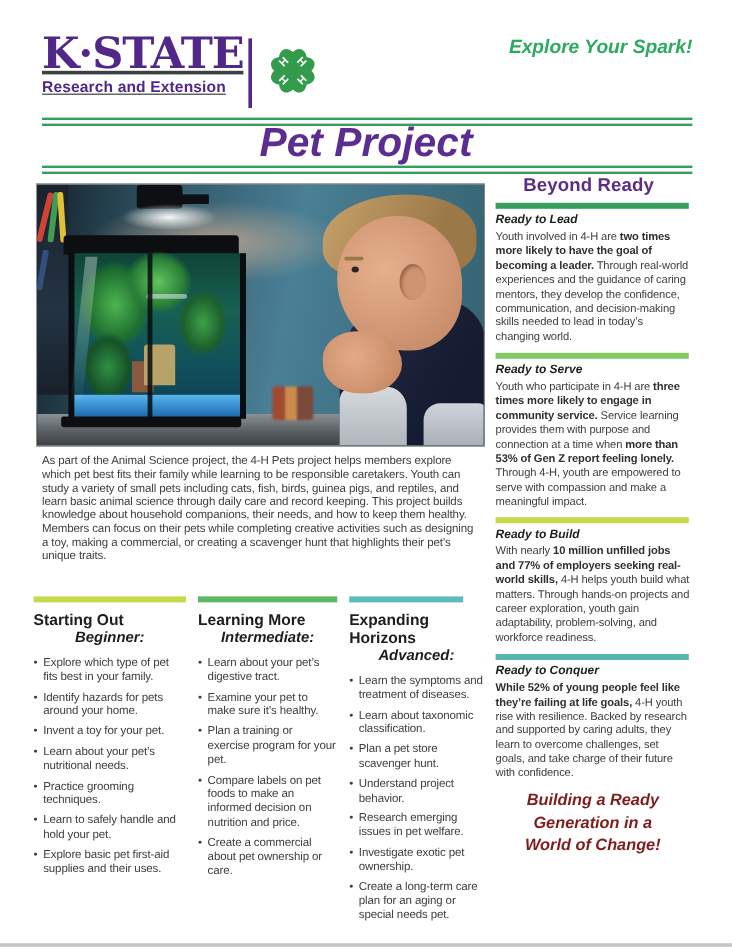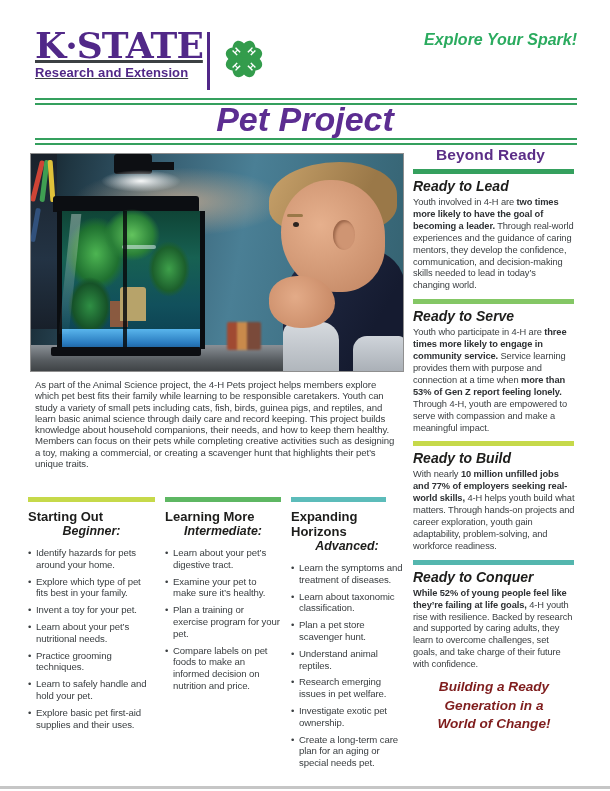--- a/index.html
+++ b/index.html
@@ -69,21 +69,21 @@
   .c-title{margin-top:7px;font-size:13px;line-height:15px;font-weight:bold;color:#1d1d1b;}
   .c-level{text-align:center;font-size:12.4px;line-height:15px;font-weight:bold;font-style:italic;color:#1d1d1b;}
   .c-list{margin:8px 0 0;padding:0;list-style:none;}
   .c-list li{position:relative;padding-left:8px;font-size:9.6px;line-height:11.8px;letter-spacing:-.1px;margin-bottom:5px;color:#3c4043;}
   .c-list li::before{content:"\2022";position:absolute;left:0;top:0;font-size:9.6px;color:#3c4043;}
   
   .sidebar{position:absolute;left:405px;top:146px;width:171px;}
   .sb-title{text-align:center;font-size:15.5px;font-weight:bold;color:#5b2d87;letter-spacing:.1px;}
   .sb-sections{margin-top:5px;}
   .s-bar{height:5px;width:161px;margin-left:8px;}
-  .s-head{margin:4px 0 3px 8px;font-size:14px;font-weight:bold;font-style:italic;color:#1d1d1b;}
+  .s-head{margin:4px 0 3px 8px;font-size:10px;font-weight:bold;font-style:italic;color:#1d1d1b;}
   .s-para{margin:0 0 7px 8px;width:162px;font-size:9.3px;line-height:11.9px;letter-spacing:-.1px;color:#3c4043;}
   .s-para .b{font-weight:bold;color:#2e3134;}
   .closing{margin:6px 0 0 8px;width:162px;text-align:center;font-size:13.6px;line-height:18.5px;font-weight:bold;font-style:italic;color:#7f1d1d;}
   
   .footer-rule{position:absolute;left:0;bottom:2px;width:610px;height:3px;background:#c6c6c6;}
 </style>
 </head>
 <body>
 
 <div class="page">
@@ -157,49 +157,50 @@
   </div>
 
   <p class="intro" style="margin:0;">As part of the Animal Science project, the 4-H Pets project helps members explore which pet best fits their family while learning to be responsible caretakers. Youth can study a variety of small pets including cats, fish, birds, guinea pigs, and reptiles, and learn basic animal science through daily care and record keeping. This project builds knowledge about household companions, their needs, and how to keep them healthy. Members can focus on their pets while completing creative activities such as designing a toy, making a commercial, or creating a scavenger hunt that highlights their pet’s unique traits.</p>
 
   <div>
       <div class="pcol pcol-1">
         <div class="c-bar" style="background: rgb(198, 217, 74);"></div>
         <div class="c-title">Starting Out</div>
         <div class="c-level">Beginner:</div>
         <ul class="c-list">
+          <li>Explore which type of pet fits best in your family.</li>
           <li>Identify hazards for pets around your home.</li>
-          <li>Explore which type of pet fits best in your family.</li>
           <li>Invent a toy for your pet.</li>
           <li>Learn about your pet’s nutritional needs.</li>
           <li>Practice grooming techniques.</li>
           <li>Learn to safely handle and hold your pet.</li>
           <li>Explore basic pet first-aid supplies and their uses.</li>
         </ul>
       </div>
       <div class="pcol pcol-2">
         <div class="c-bar" style="background: rgb(94, 183, 99);"></div>
         <div class="c-title">Learning More</div>
         <div class="c-level">Intermediate:</div>
         <ul class="c-list">
           <li>Learn about your pet’s digestive tract.</li>
           <li>Examine your pet to make sure it’s healthy.</li>
           <li>Plan a training or exercise program for your pet.</li>
           <li>Compare labels on pet foods to make an informed decision on nutrition and price.</li>
+          <li>Create a commercial about pet ownership or care.</li>
         </ul>
       </div>
       <div class="pcol pcol-3">
         <div class="c-bar" style="background: rgb(92, 188, 186);"></div>
         <div class="c-title">Expanding Horizons</div>
         <div class="c-level">Advanced:</div>
         <ul class="c-list">
           <li>Learn the symptoms and treatment of diseases.</li>
           <li>Learn about taxonomic classification.</li>
           <li>Plan a pet store scavenger hunt.</li>
-          <li>Understand animal reptiles.</li>
+          <li>Understand project behavior.</li>
           <li>Research emerging issues in pet welfare.</li>
           <li>Investigate exotic pet ownership.</li>
           <li>Create a long-term care plan for an aging or special needs pet.</li>
         </ul>
       </div>
     </div>
 
   <div class="sidebar">
     <div class="sb-title">Beyond Ready</div>
     <div class="sb-sections">

